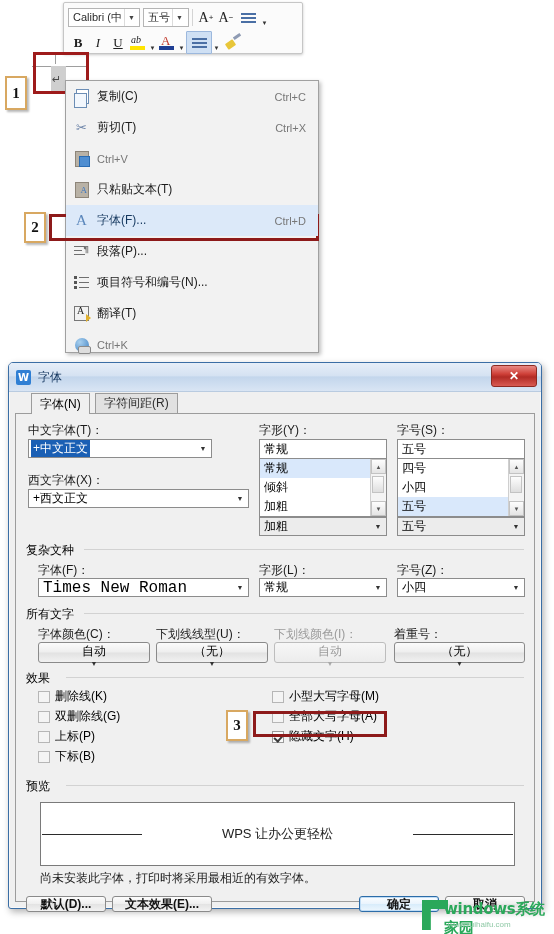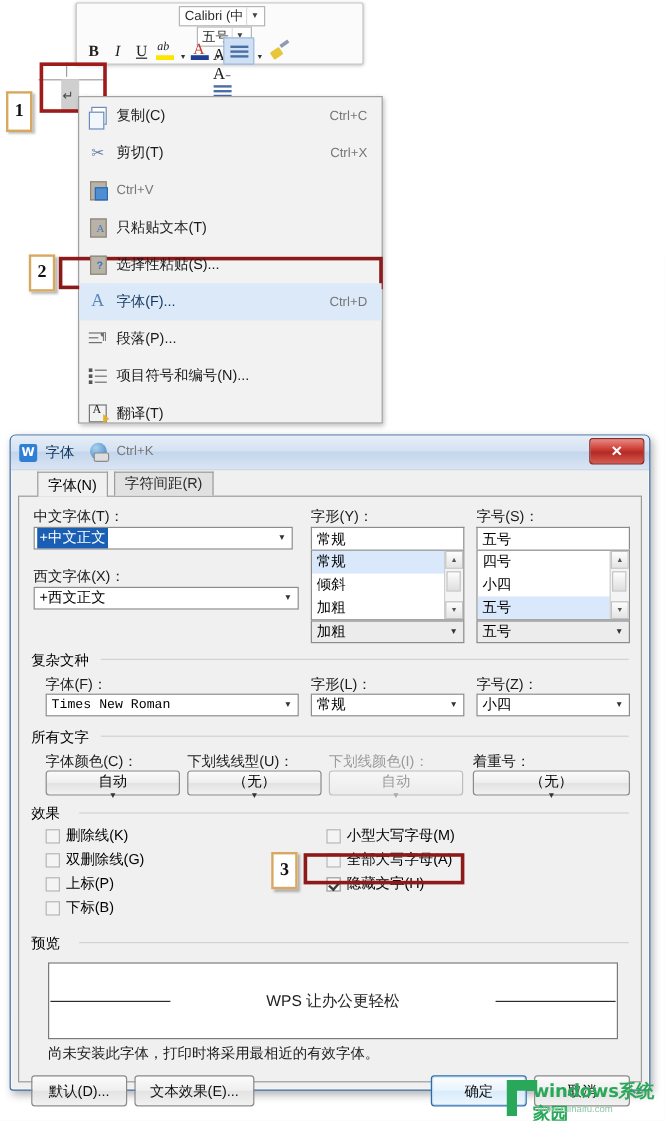--- a/index.html
+++ b/index.html
@@ -12,21 +12,21 @@
   }
 
   
   #mini-toolbar{
     position:absolute;left:63px;top:2px;width:240px;height:52px;
     background:#fbfbfb;border:1px solid #c6c6c6;border-radius:2px;
     box-shadow:0 1px 3px rgba(0,0,0,.22);
     box-sizing:border-box;
   }
   .tb-row{display:flex;align-items:center;height:25px;padding-left:4px;}
-  .tb-row.r1{padding-top:2px;flex-direction:column;}
+  .tb-row.r1{padding-top:2px;}
   .tb-combo{
     height:19px;border:1px solid #b5b5b5;background:#fff;
     display:flex;align-items:center;box-sizing:border-box;
     font-size:11px;color:#2b2b2b;
   }
   .tb-combo .txt{padding:0 2px 0 4px;white-space:nowrap;overflow:hidden;}
   .tb-combo .arw{
     width:13px;height:100%;display:flex;align-items:center;justify-content:center;
     border-left:1px solid #dcdcdc;color:#444;font-size:7px;
   }
@@ -199,21 +199,21 @@
   
   .cb{
     position:absolute;height:19px;background:#fff;border:1px solid #8c8c8c;
     box-sizing:border-box;display:flex;align-items:center;font-size:12px;
   }
   .cb .v{flex:1;padding-left:4px;white-space:nowrap;overflow:hidden;}
   .cb .d{width:16px;height:100%;display:flex;align-items:center;justify-content:center;
      font-size:7px;color:#333;}
   .cb.gray{background:#ececec;}
   .cb .v.selblue{background:#1a5fb4;color:#fff;display:inline-block;flex:none;padding:0 2px;margin-left:2px;}
-  .cb .v.mono{font-family:"Liberation Mono","DejaVu Sans Mono",monospace;font-size:11px;}
+  .cb .v.mono{font-family:"Liberation Mono","DejaVu Sans Mono",monospace;font-size:16px;}
 
   
   .lb-wrap{position:absolute;border:1px solid #8c8c8c;background:#fff;box-sizing:border-box;overflow:hidden;}
   .lb-item{height:19px;line-height:19px;padding-left:4px;font-size:12px;}
   .lb-item.sel{background:#d9e8fb;}
   .sb{position:absolute;right:0;top:0;width:15px;bottom:0;background:#f4f4f4;border-left:1px solid #cfcfcf;}
   .sb .up,.sb .dn{position:absolute;left:0;width:15px;height:15px;background:linear-gradient(180deg,#fdfdfd,#e4e4e4);
      border:1px solid #c3c3c3;box-sizing:border-box;display:flex;align-items:center;justify-content:center;font-size:6px;color:#555;}
   .sb .up{top:0;} .sb .dn{bottom:0;}
   .sb .th{position:absolute;left:1px;top:17px;width:12px;height:17px;background:linear-gradient(180deg,#fdfdfd,#dedede);border:1px solid #c3c3c3;box-sizing:border-box;}
@@ -251,24 +251,25 @@
     background:#fff;border:1px solid #7a7a7a;box-sizing:border-box;
     display:flex;align-items:center;justify-content:center;
   }
   #preview-line-l{position:absolute;left:1px;top:31px;width:100px;height:1px;background:#2b2b2b;}
   #preview-line-r{position:absolute;right:1px;top:31px;width:100px;height:1px;background:#2b2b2b;}
   #preview-text{font-size:13px;color:#222;position:relative;z-index:2;background:#fff;padding:0 6px;}
   #preview-note{position:absolute;left:14px;top:82px;font-size:12px;color:#1b1b1b;}
 
   
   .btn{
-    position:absolute;height:26px;border:1px solid #8a8a8a;border-radius:3px;
+    position:absolute;height:16px;border:1px solid #8a8a8a;border-radius:3px;
     background:linear-gradient(180deg,#fcfcfc 0%,#efefef 48%,#e3e3e3 52%,#f2f2f2 100%);
     display:flex;align-items:center;justify-content:center;font-size:12px;color:#111;
     box-sizing:border-box;
+    font-weight:bold;
   }
   .btn.primary{
     border:1px solid #2c6ca8;
     box-shadow:0 0 0 1px #bfdcf5 inset;
     background:linear-gradient(180deg,#fbfdff 0%,#eaf4fd 48%,#d8ecfb 52%,#eef7fe 100%);
   }
 
   
   #watermark{position:absolute;left:422px;top:898px;width:130px;height:36px;}
   #wm-bracket{position:absolute;left:0;top:2px;width:26px;height:30px;background:#2aa85a;
@@ -384,27 +385,20 @@
   </div>
 
   <div class="mi">
     <span class="ic">
         <span class="g-paste-a"></span>
       </span>
     <span class="lb">只粘贴文本(T)</span>
     <span class="sc"></span>
   </div>
 
-  <div class="mi">
-    <span class="ic">
-        <span class="g-paste-q"></span>
-      </span>
-    <span class="lb">选择性粘贴(S)...</span>
-    <span class="sc"></span>
-  </div>
 
   <div class="mi sel">
     <span class="ic">
         <span class="g-fontA">A</span>
       </span>
     <span class="lb">字体(F)...</span>
     <span class="sc">Ctrl+D</span>
   </div>
 
   <div class="mi">
@@ -463,21 +457,21 @@
 
   <div id="dlg-body">
     <div id="tabstrip">
       <div class="tab active">字体(N)</div>
       <div class="tab inactive">字符间距(R)</div>
     </div>
 
     <div id="tabpanel">
 
       <div class="lbl" style="left:12px;top:8px;">中文字体(T)：</div>
-      <div class="cb" style="left:12px;top:25px;width:216px;text-align:right;">
+      <div class="cb" style="left:12px;top:25px;width:184px;text-align:right;">
         <span class="v selblue">+中文正文</span>
         <span style="flex:1"></span>
         <span class="d">▼</span>
       </div>
 
       <div class="lbl" style="left:12px;top:58px;">西文字体(X)：</div>
       <div class="cb" style="left:12px;top:75px;width:221px;">
         <span class="v">+西文正文</span>
         <span class="d">▼</span>
       </div>

